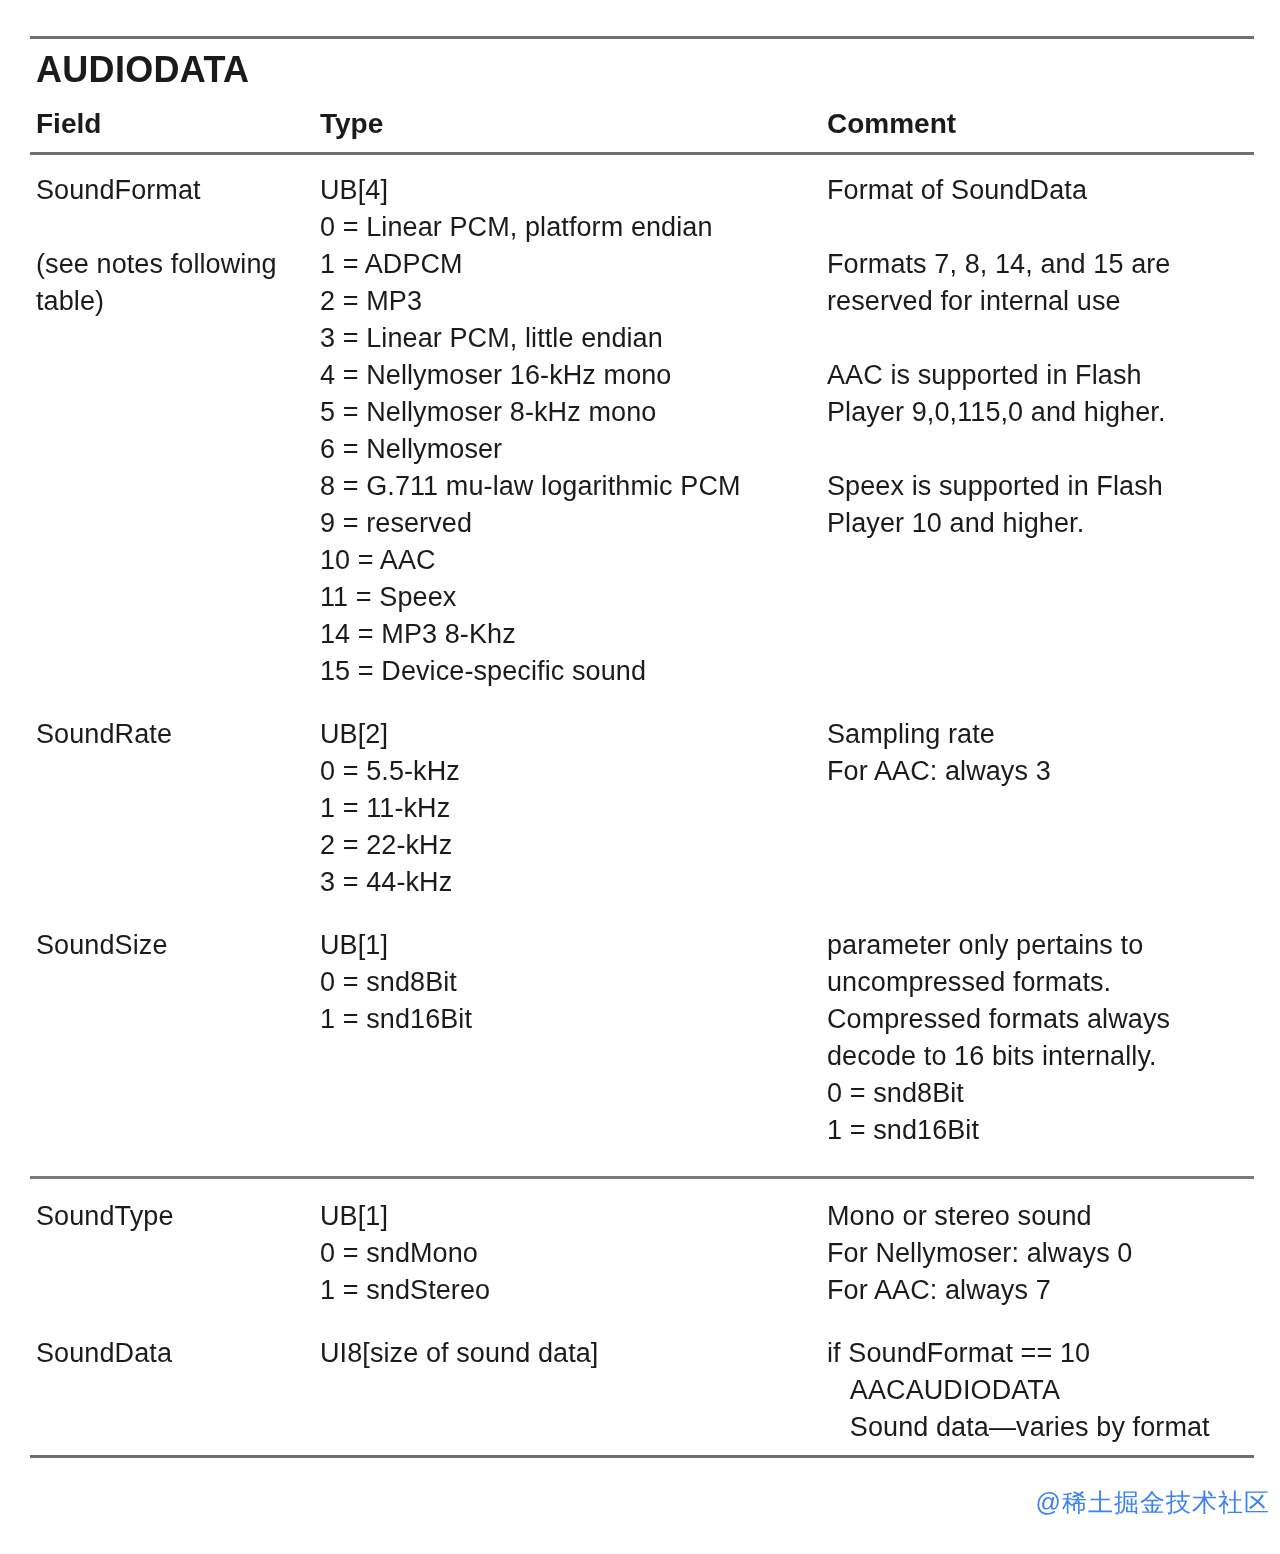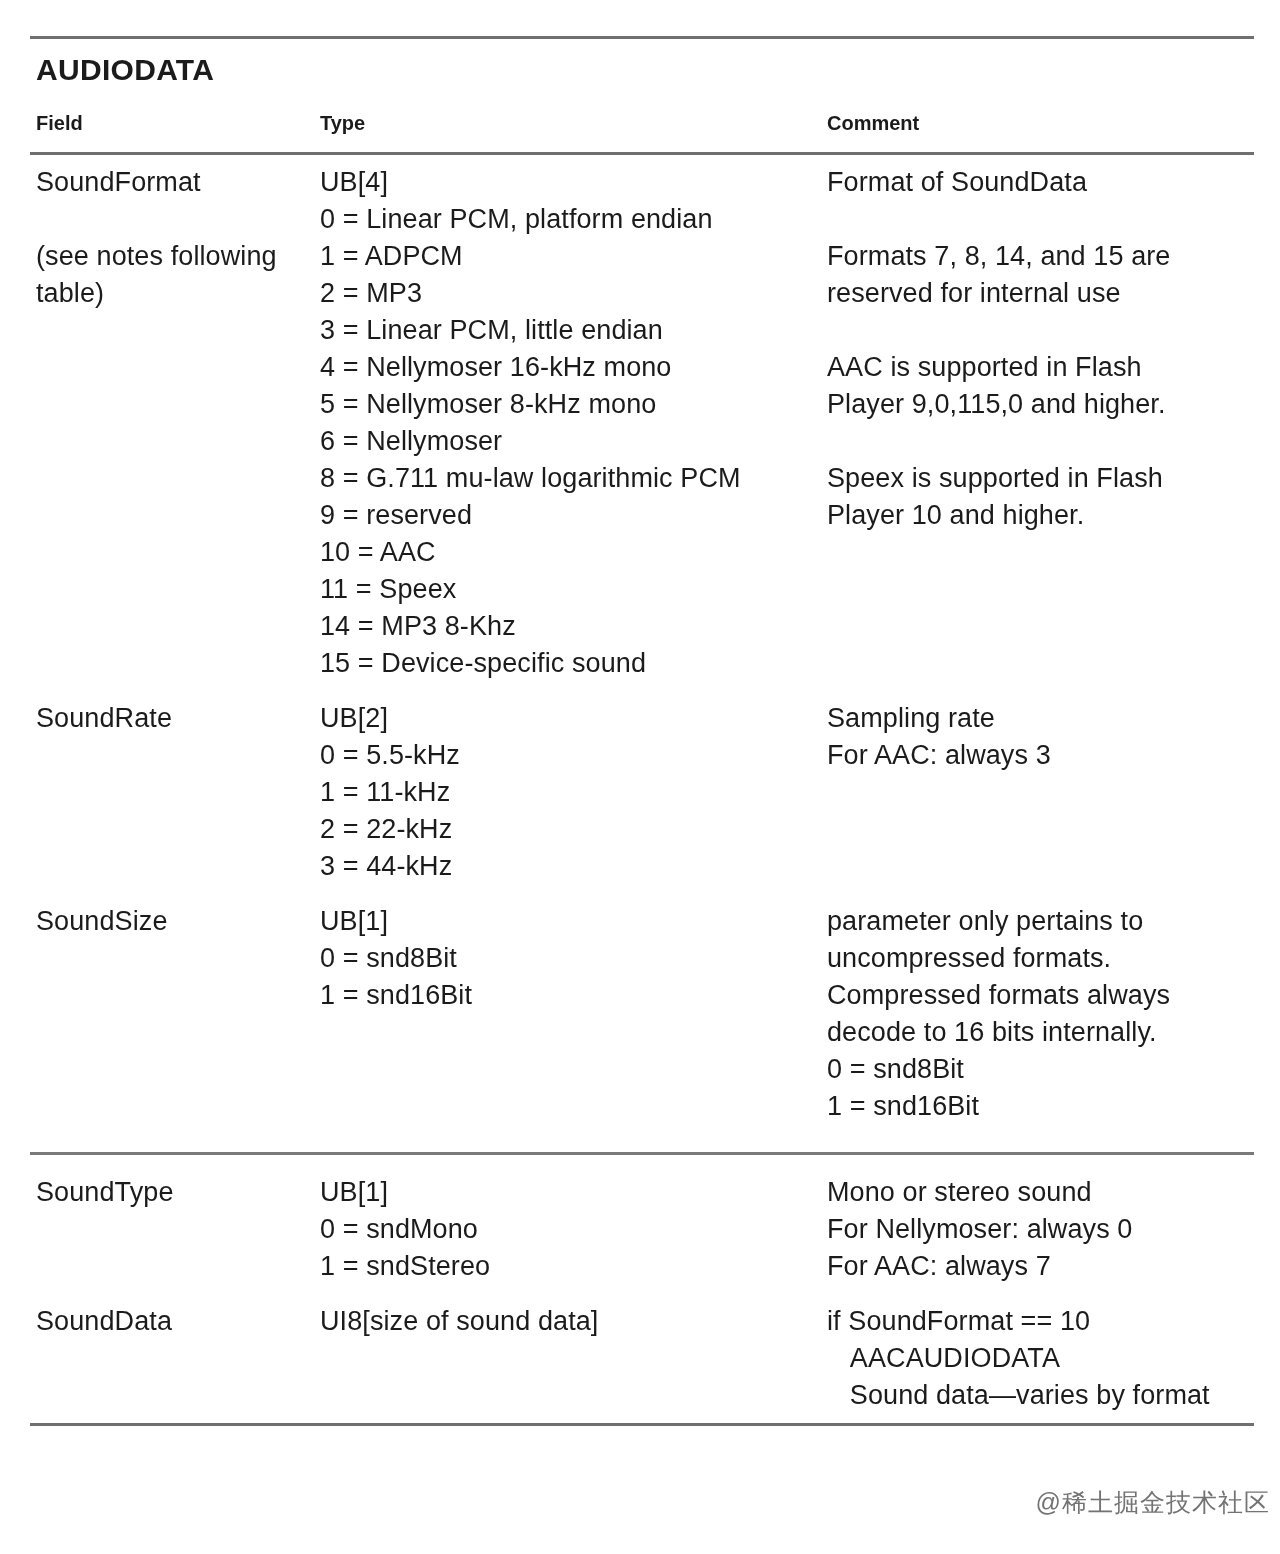--- a/index.html
+++ b/index.html
@@ -24,51 +24,51 @@
   }
   .rule {
     height: 3px;
     background: #6f6f6f;
   }
   .top-rule { margin-top: 36px; }
   .header-rule { margin-top: 10px; }
   .separator-rule { margin-top: 18px; margin-bottom: 10px; background: #7a7a7a; }
   .bottom-rule { margin-top: 0; }
   .title {
-    font-size: 30px;
+    font-size: 36px;
     font-weight: bold;
     line-height: 37px;
     margin: 12px 0 0 6px;
     letter-spacing: 0.3px;
   }
   .grid {
     display: grid;
     grid-template-columns: 290px 507px 1fr;
   }
   .header-row { margin-top: 17px; }
   .header-cell {
-    font-size: 20px;
+    font-size: 28px;
     font-weight: bold;
     line-height: 37px;
   }
   .col-field { padding-left: 6px; }
-  .row { padding: 9px 0; }
+  .row { padding: 9px 0; margin-top: 8px; }
   .line {
     font-size: 27px;
     line-height: 37px;
     white-space: pre-wrap;
     letter-spacing: 0.1px;
   }
   .watermark {
     position: absolute;
     top: 1486px;
     right: 10px;
     z-index: 0;
     font-size: 25px;
-    color: #737373;
+    color: #3b82f6;
     letter-spacing: 1px;
     white-space: nowrap;
   }
 </style>
 </head>
 <body>
 
 <div class="watermark">@稀土掘金技术社区</div>
 
 <div class="doc">

